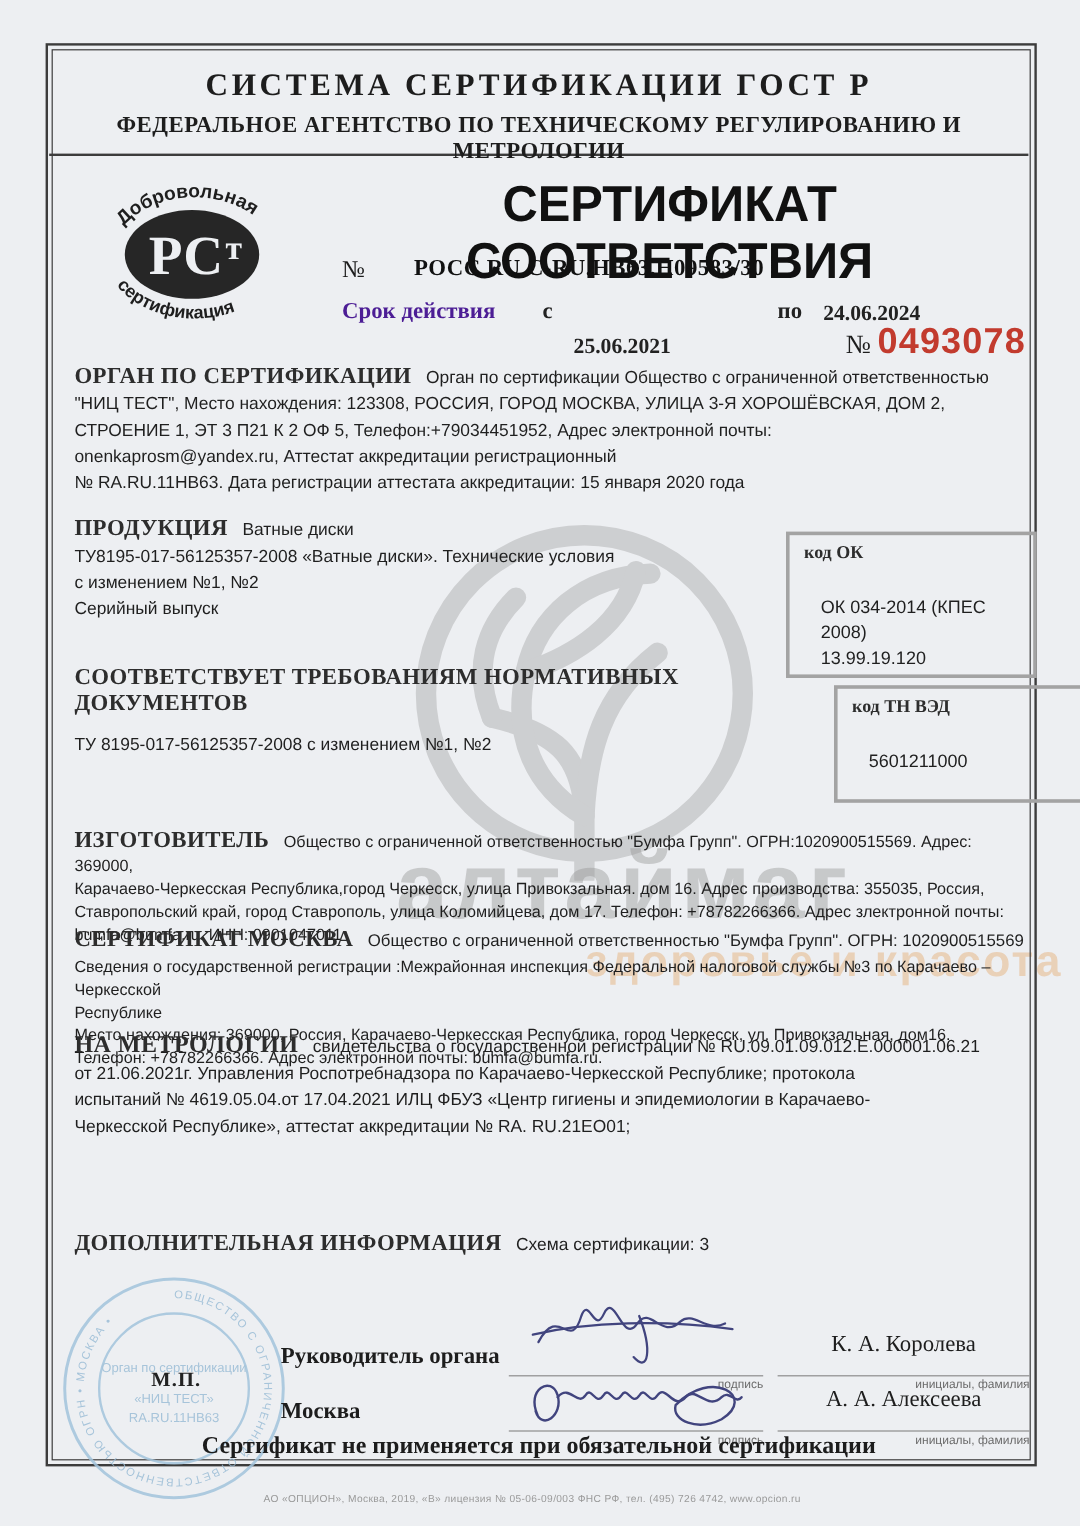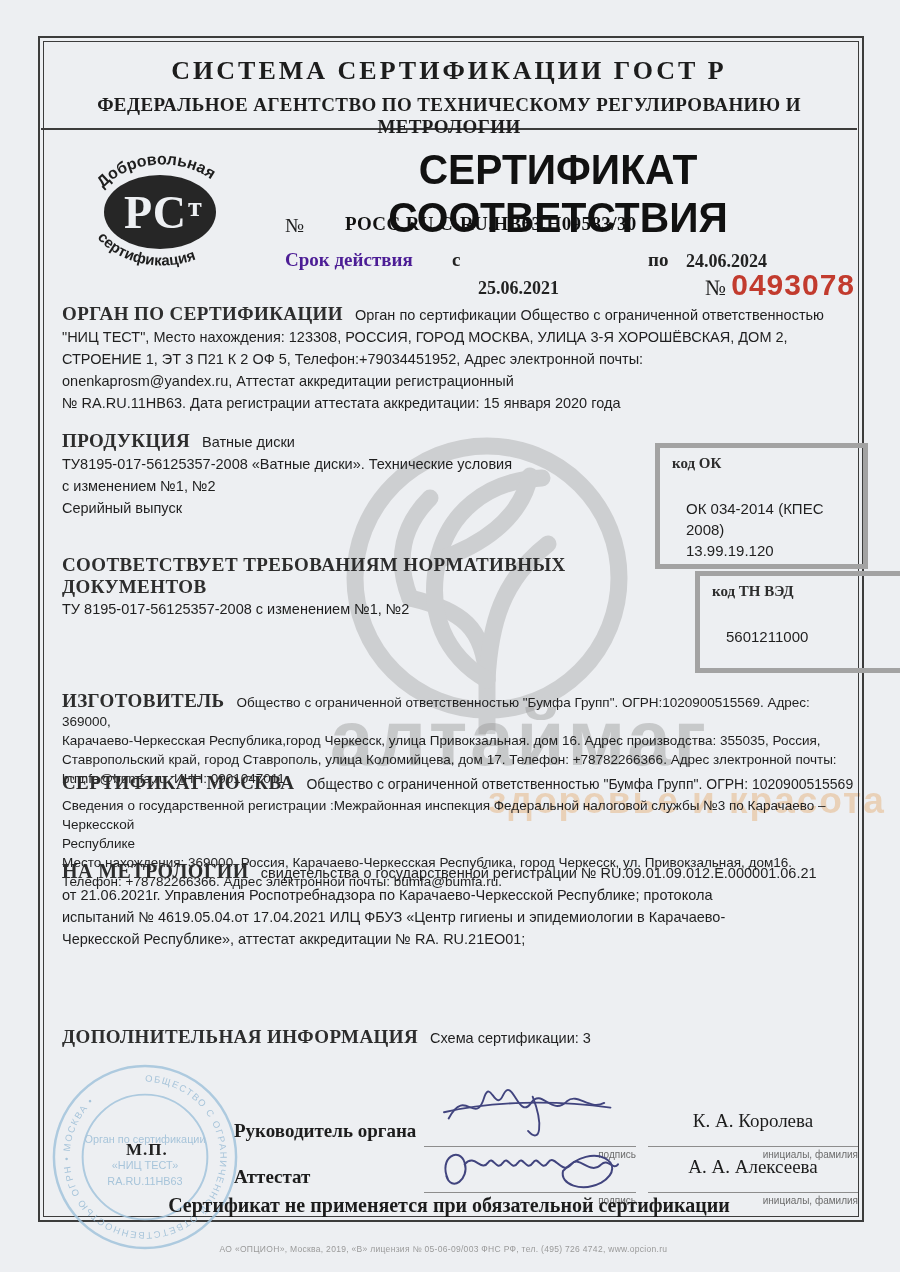--- a/index.html
+++ b/index.html
@@ -22,21 +22,21 @@
   .vc{left:452px;top:249px;font:bold 19px "Liberation Serif",serif;}
   .vfrom{left:478px;top:251px;font:bold 18px "Liberation Serif",serif;margin-top:27px;}
   .vpo{left:648px;top:249px;font:bold 19px "Liberation Serif",serif;}
   .vto{left:686px;top:251px;font:bold 18px "Liberation Serif",serif;}
   .blankno{left:600px;top:268px;width:255px;text-align:right;font:22px "Liberation Serif",serif;color:#1d1d1d;}
   .blankno b{font:bold 30px "Liberation Sans",sans-serif;letter-spacing:1px;}
   .sec-h{font:bold 19px "Liberation Serif",serif;color:#2d2d2d;letter-spacing:.4px;margin-right:12px;}
   .sec-b{font:14.5px/22px "Liberation Sans",sans-serif;color:#1f1f1f;white-space:pre-line;}
   .sec-b.small{font-size:13.5px;line-height:19px;}
   .sec-b.mid{font-size:14px;line-height:20px;}
-  .codebox{border:5px solid #a3a3a3;background:transparent;}
+  .codebox{border:3px solid #a3a3a3;background:transparent;}
   .codebox .cl{font:bold 15px "Liberation Serif",serif;color:#2d2d2d;padding:7px 0 0 12px;}
   .codebox .cv{font:15px/21px "Liberation Sans",sans-serif;color:#1f1f1f;white-space:pre-line;padding:26px 0 0 26px;}
   .sigline{border-top:1px solid #8d8d8d;height:0;}
   .cap{font:10px "Liberation Sans",sans-serif;color:#6c6c6c;text-align:right;}
   .role{font:bold 19px "Liberation Serif",serif;color:#1d1d1d;}
   .pname{font:19px "Liberation Serif",serif;color:#1d1d1d;text-align:center;}
   .mp{font:bold 17px "Liberation Serif",serif;color:#222;letter-spacing:1px;}
   .note{left:41px;top:1194px;width:816px;text-align:center;
         font:bold 20px "Liberation Serif",serif;color:#1c1c1c;}
   .fine{left:0;top:1244px;width:887px;text-align:center;font:8.5px "Liberation Sans",sans-serif;color:#9a9a9a;letter-spacing:.3px;}
@@ -116,21 +116,21 @@
 
   <div class="abs codebox" style="left:655px;top:443px;width:203px;height:116px;">
     <div class="cl">код ОК</div>
     <div class="cv">ОК 034-2014 (КПЕС
 2008)
 13.99.19.120</div>
   </div>
 
   <div class="abs" style="left:62px;top:554px;width:585px;">
     <div class="sec-h">СООТВЕТСТВУЕТ ТРЕБОВАНИЯМ НОРМАТИВНЫХ ДОКУМЕНТОВ</div>
-    <div class="sec-b" style="">ТУ 8195-017-56125357-2008 с изменением №1, №2</div>
+    <div class="sec-b" style="margin-top:12px;">ТУ 8195-017-56125357-2008 с изменением №1, №2</div>
   </div>
 
   <div class="abs codebox" style="left:655px;top:571px;width:203px;height:92px;margin-left:40px;">
     <div class="cl">код ТН ВЭД</div>
     <div class="cv">5601211000</div>
   </div>
 
   <div class="abs" style="left:62px;top:690px;width:798px;">
     <span class="sec-h">ИЗГОТОВИТЕЛЬ</span><span class="sec-b small">Общество с ограниченной ответственностью "Бумфа Групп". ОГРН:1020900515569. Адрес: 369000,
 Карачаево-Черкесская Республика,город Черкесск, улица Привокзальная. дом 16. Адрес производства: 355035, Россия,
@@ -179,21 +179,21 @@
       <path d="M2,44 C62,30 142,28 216,38"></path>
       <path d="M116,24 C130,60 126,86 110,68"></path>
     </g>
   </svg>
   <div class="abs sigline" style="left:424px;top:1146px;width:212px;"></div>
   <div class="abs cap" style="left:424px;top:1149px;width:212px;">подпись</div>
   <div class="abs pname" style="left:648px;top:1110px;width:210px;">К. А. Королева</div>
   <div class="abs sigline" style="left:648px;top:1146px;width:210px;"></div>
   <div class="abs cap" style="left:648px;top:1149px;width:210px;">инициалы, фамилия</div>
 
-  <div class="abs role" style="left:234px;top:1166px;">Аттестат</div>
+  <div class="abs role" style="left:234px;top:1166px;">Москва</div>
   <svg class="abs" style="left:418px;top:1146px;overflow:visible;" width="220" height="50" viewBox="0 0 220 60">
     <g stroke="#41447e" stroke-width="2.4" fill="none" stroke-linecap="round">
       <path d="M14,40 C2,14 28,0 34,20 C40,40 18,56 12,36"></path>
       <path d="M34,22 C46,8 54,32 62,20 C68,10 72,32 80,20 C86,10 90,32 98,20 C104,10 108,32 116,20 C122,10 126,32 134,20 C142,8 150,36 162,22 C172,10 184,36 198,22 C206,14 212,30 218,22"></path>
       <path d="M152,30 C188,-8 234,22 198,44 C174,56 148,46 152,30"></path>
     </g>
   </svg>
   <div class="abs sigline" style="left:424px;top:1192px;width:212px;"></div>
   <div class="abs cap" style="left:424px;top:1195px;width:212px;">подпись</div>
   <div class="abs pname" style="left:648px;top:1156px;width:210px;">А. А. Алексеева</div>

